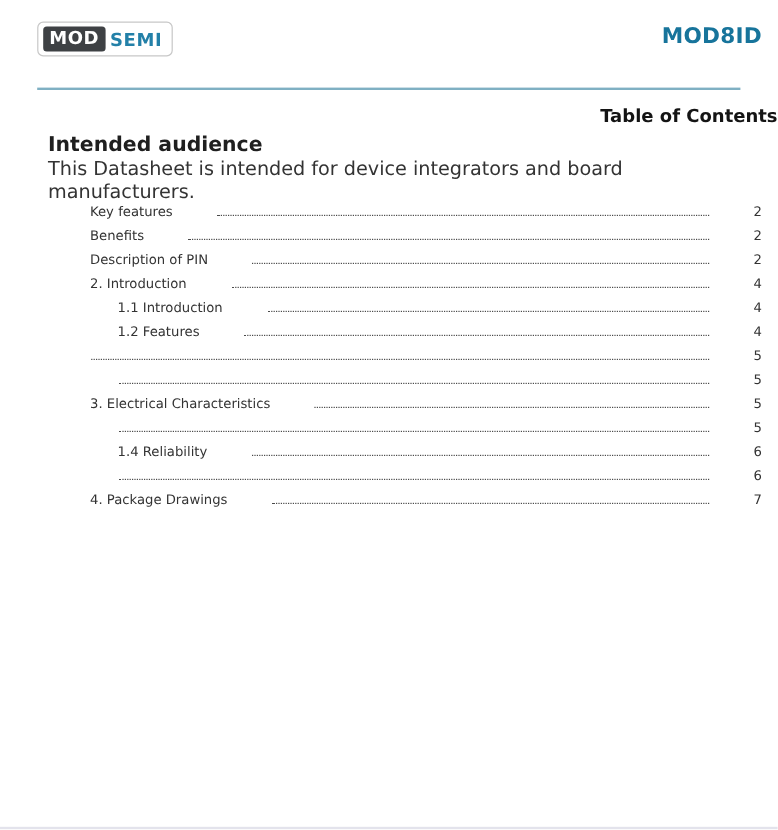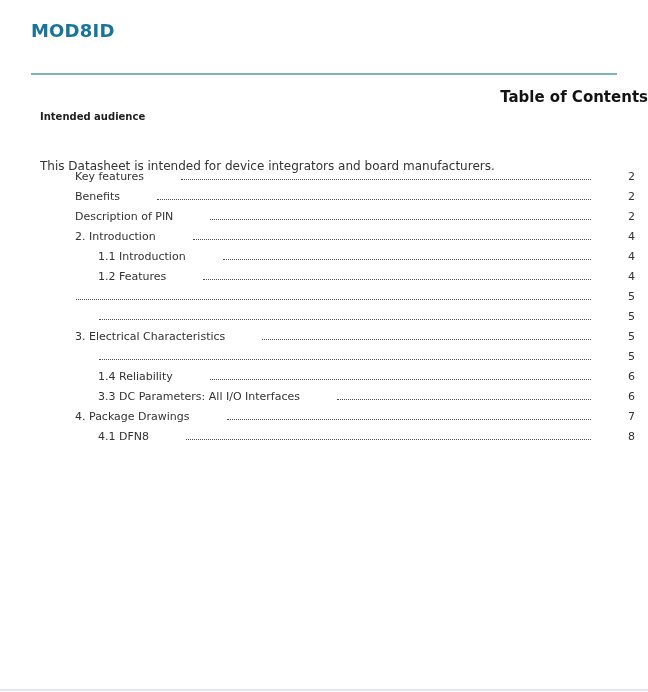--- a/index.html
+++ b/index.html
@@ -46,25 +46,25 @@
     width: 586px; height: 2px;
     background: var(--rule, #7fb0c3);
   }
   
   .doc-title {
     position: absolute; top: 88px; left: 0; width: 100%;
     text-align: right; font-size: 15px; font-weight: bold; color: #141414;
   }
   .audience-heading {
     position: absolute; top: 111px; left: 40px;
-    font-size: 10px; font-weight: bold; color: #1f1f1f;
+    font-size: 17px; font-weight: bold; color: #1f1f1f;
   }
   .audience-body {
     position: absolute; top: 131px; left: 40px; right: 20px;
-    font-size: 12px; color: #333333; margin-top: 28px;
+    font-size: 16px; color: #333333;
   }
   
   .toc {
     position: absolute; top: 170px; left: 75px; right: 13px;
   }
   .toc-row {
     display: flex; align-items: baseline;
     height: 20px; font-size: 11px; color: #333333;
     cursor: pointer;
     gap: 36px;
@@ -83,20 +83,24 @@
     position: absolute; left: 0; bottom: 1px;
     width: 100%; height: 2px; background: #e3e3ec;
   }
 </style>
 </head>
 <body style="--accent: #2380a8; --accent-dark: #17749b; --rule: #7fb0c3; --logo-box: #3e4144;">
 
 <div class="page">
 
   <div class="header">
+    <div class="logo">
+      <span class="logo-mod">MOD</span>
+      <span class="logo-semi">SEMI</span>
+    </div>
     <div class="product-name">MOD8ID</div>
   </div>
 
   <div class="header-rule"></div>
 
   <div class="doc-title">Table of Contents</div>
 
   <div class="audience-heading">Intended audience</div>
   <div class="audience-body">This Datasheet is intended for device integrators and board manufacturers.</div>
 
@@ -147,31 +151,25 @@
       <div class="toc-row lvl1">
         <span class="toc-leader"></span>
         <span class="toc-page">5</span>
       </div>
       <div class="toc-row lvl1">
         <span class="toc-label">1.4 Reliability</span>
         <span class="toc-leader"></span>
         <span class="toc-page">6</span>
       </div>
       <div class="toc-row lvl1">
-        <span class="toc-label">3.3 DC Parameters: All I/O Interfaces</span>
         <span class="toc-leader"></span>
         <span class="toc-page">6</span>
       </div>
       <div class="toc-row">
         <span class="toc-label">4. Package Drawings</span>
         <span class="toc-leader"></span>
         <span class="toc-page">7</span>
       </div>
-      <div class="toc-row lvl1">
-        <span class="toc-label">4.1 DFN8</span>
-        <span class="toc-leader"></span>
-        <span class="toc-page">8</span>
-      </div>
     </div>
 
   <div class="page-bottom-line"></div>
 
 </div>
 
 </body></html>

